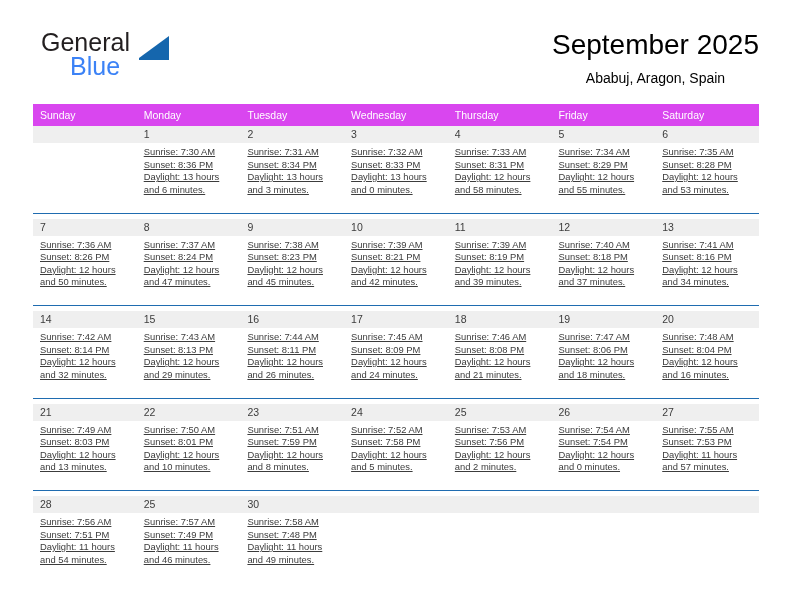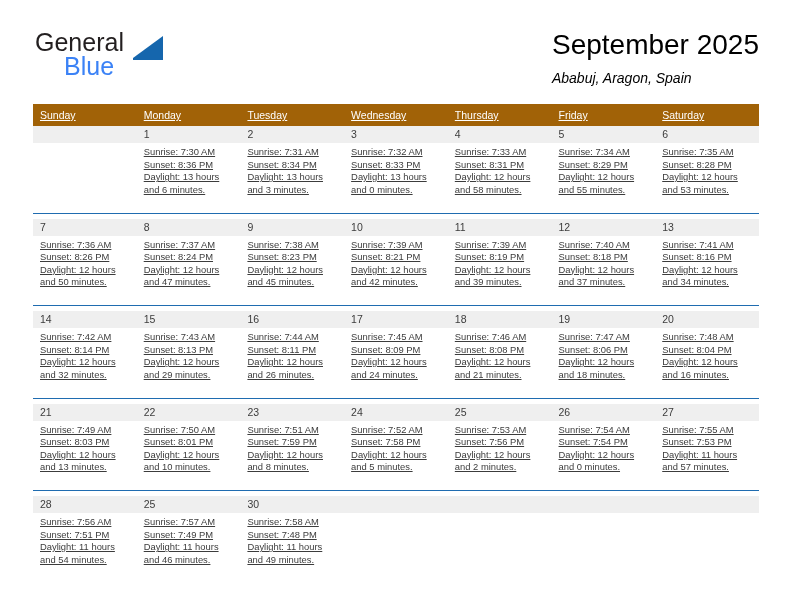--- a/index.html
+++ b/index.html
@@ -24,21 +24,21 @@
   
   .header {
     position: absolute;
     left: 33px;
     top: 28px;
     right: 33px;
     height: 68px;
   }
   .logo {
     position: absolute;
-    left: 2px;
+    left: 8px;
     top: 0;
     width: 220px;
     height: 60px;
     text-decoration: underline;
   }
   .logo-general {
     position: absolute;
     left: 0;
     top: 0;
     font-size: 25px;
@@ -69,58 +69,56 @@
     top: 30px;
     width: 30px;
     height: 2px;
     background: #1566ad;
   }
 
   .title-block {
     position: absolute;
     right: 0;
     top: 0;
-    text-align: left;
+    text-align: center;
   }
   .cal-title {
     font-size: 28px;
     color: #000000;
     line-height: 34px;
     font-weight: normal;
     white-space: nowrap;
   }
   .cal-subtitle {
     font-size: 14px;
     color: #000000;
     line-height: 20px;
     margin-top: 6px;
     white-space: nowrap;
-    font-style: italic;
   }
 
   
   .calendar {
     position: absolute;
     left: 33px;
     top: 104px;
     width: 726px;
     border-collapse: collapse;
     table-layout: fixed;
   }
   .calendar th {
-    background: #a16207;
+    background: #d946ef;
     color: #ffffff;
     font-size: 10.5px;
     font-weight: normal;
     text-align: left;
     padding: 5px 0 5px 7px;
     height: 19px;
     box-sizing: border-box;
     border: none;
-    text-decoration: underline;
   }
   .calendar td {
     vertical-align: top;
     padding: 0;
     border: none;
     width: 103.71px;
   }
 
   .week-sep td {
     height: 5px;

